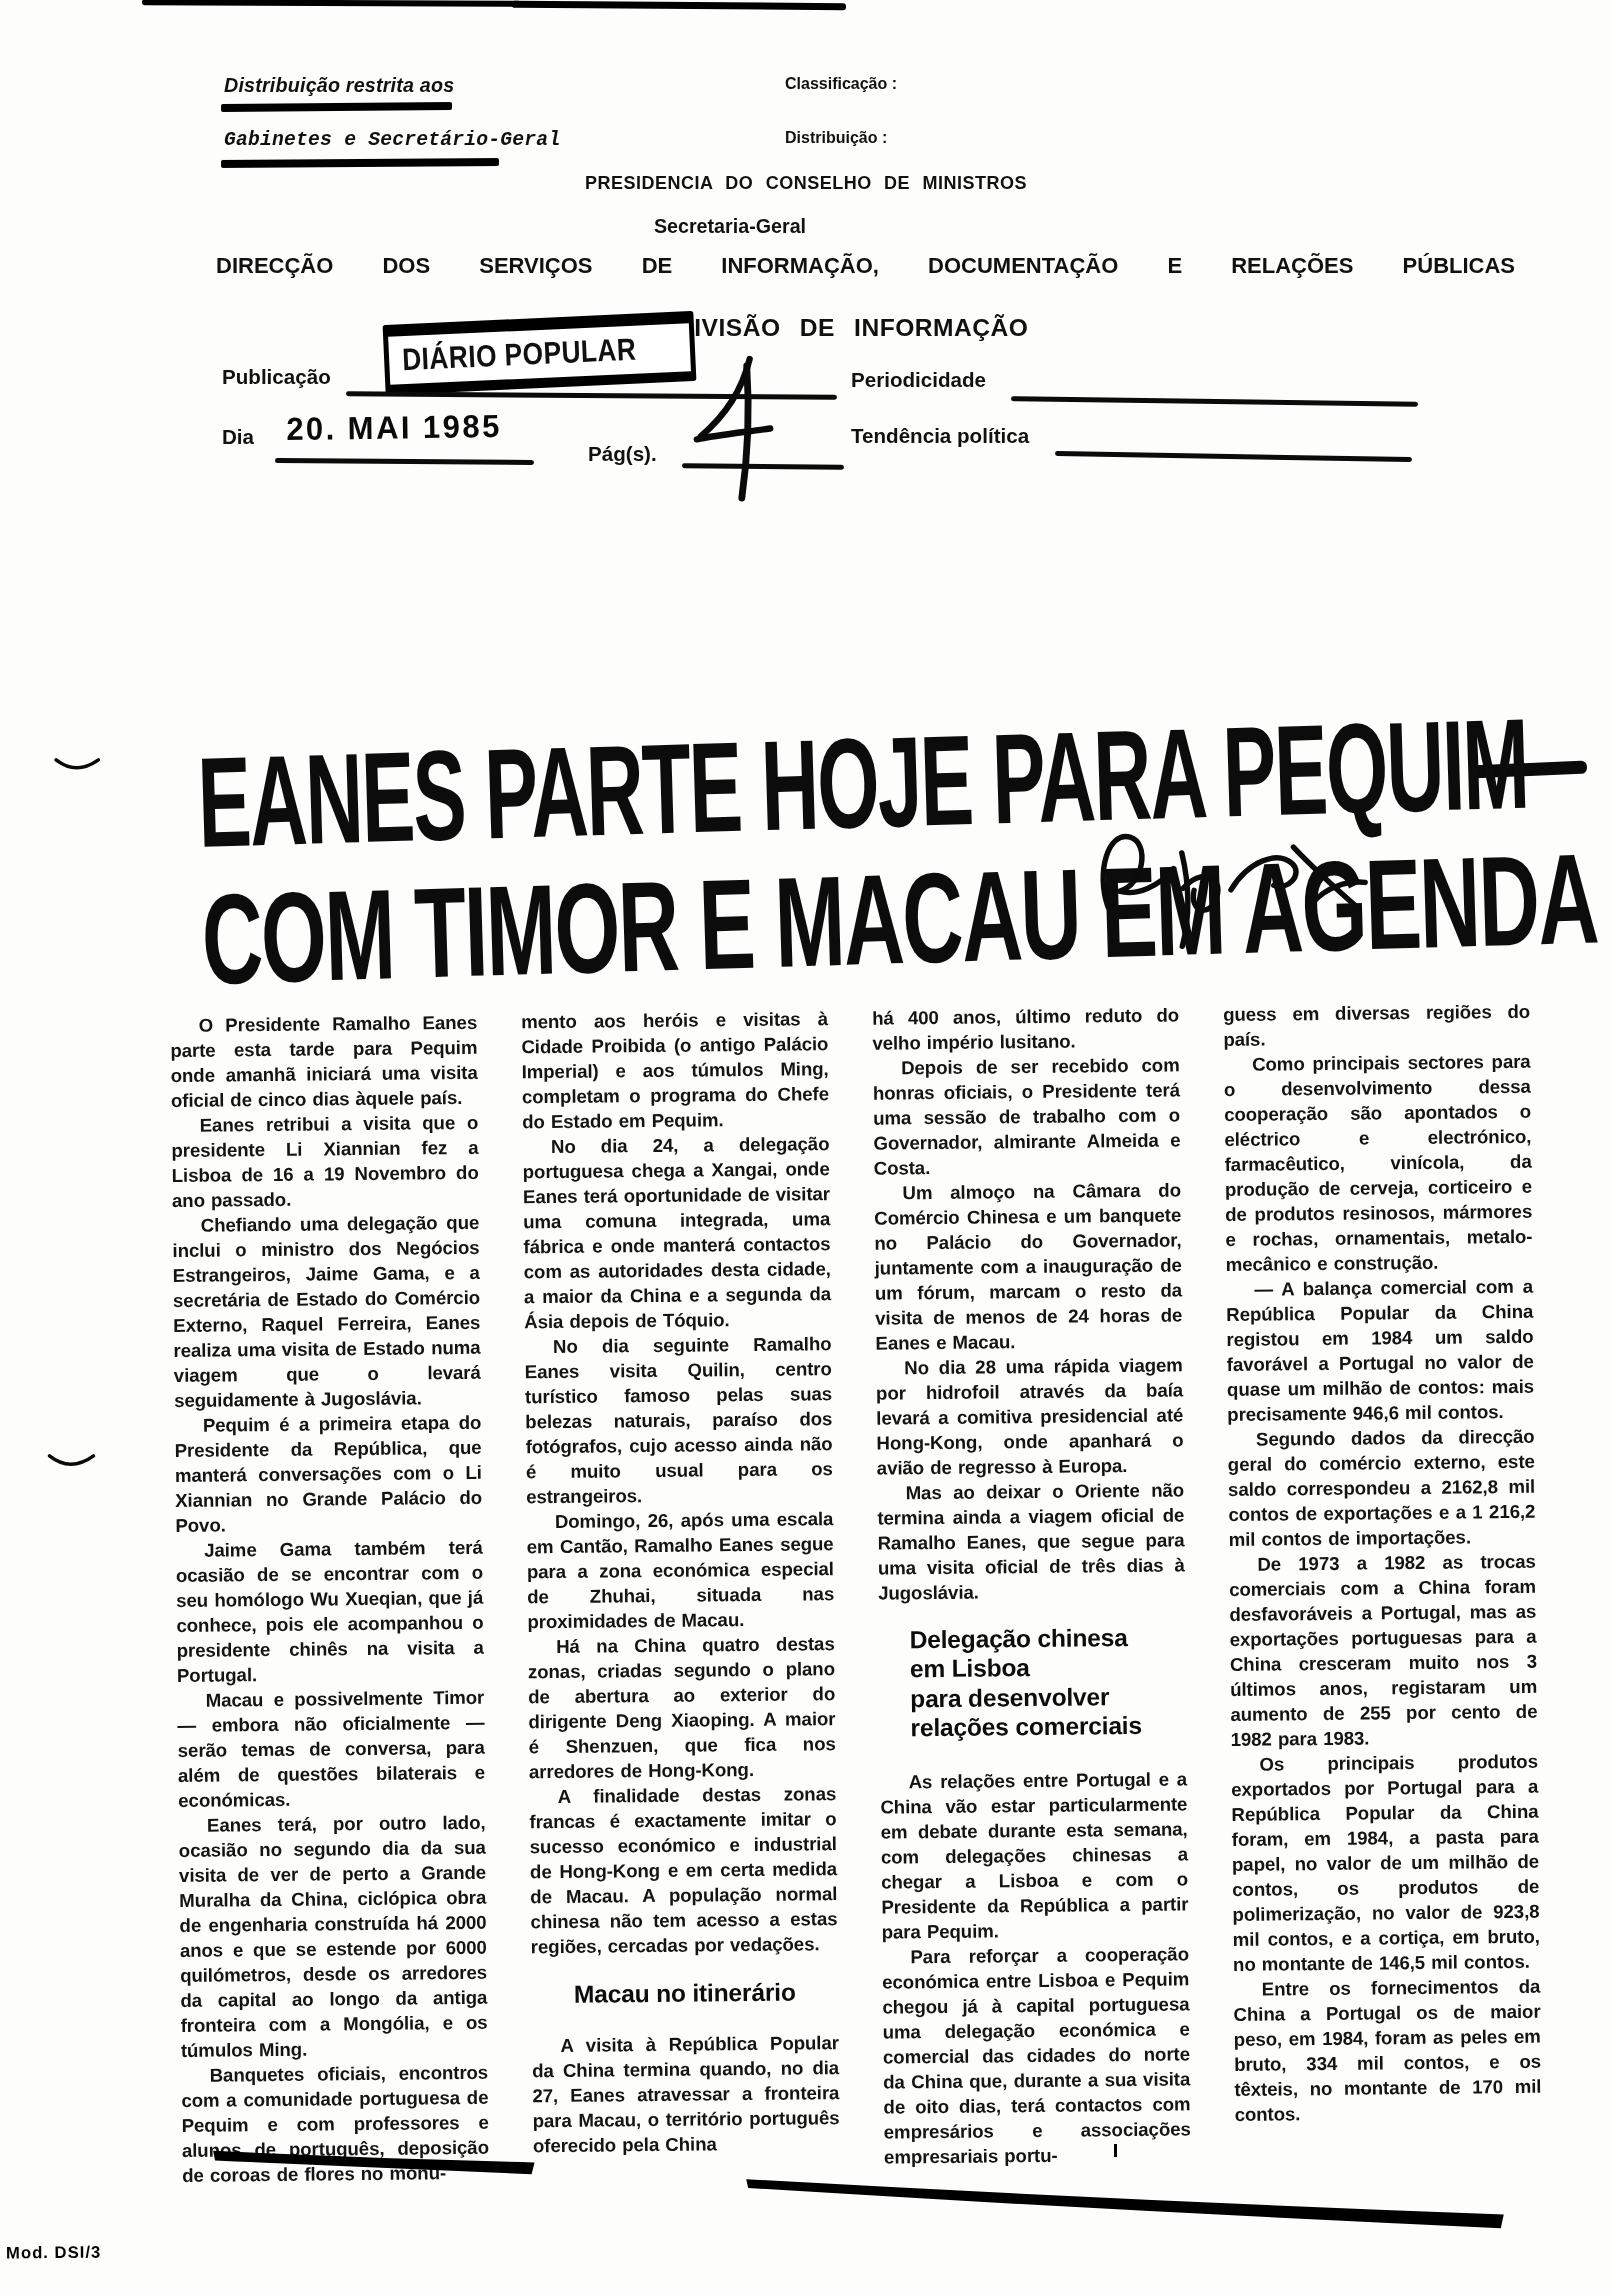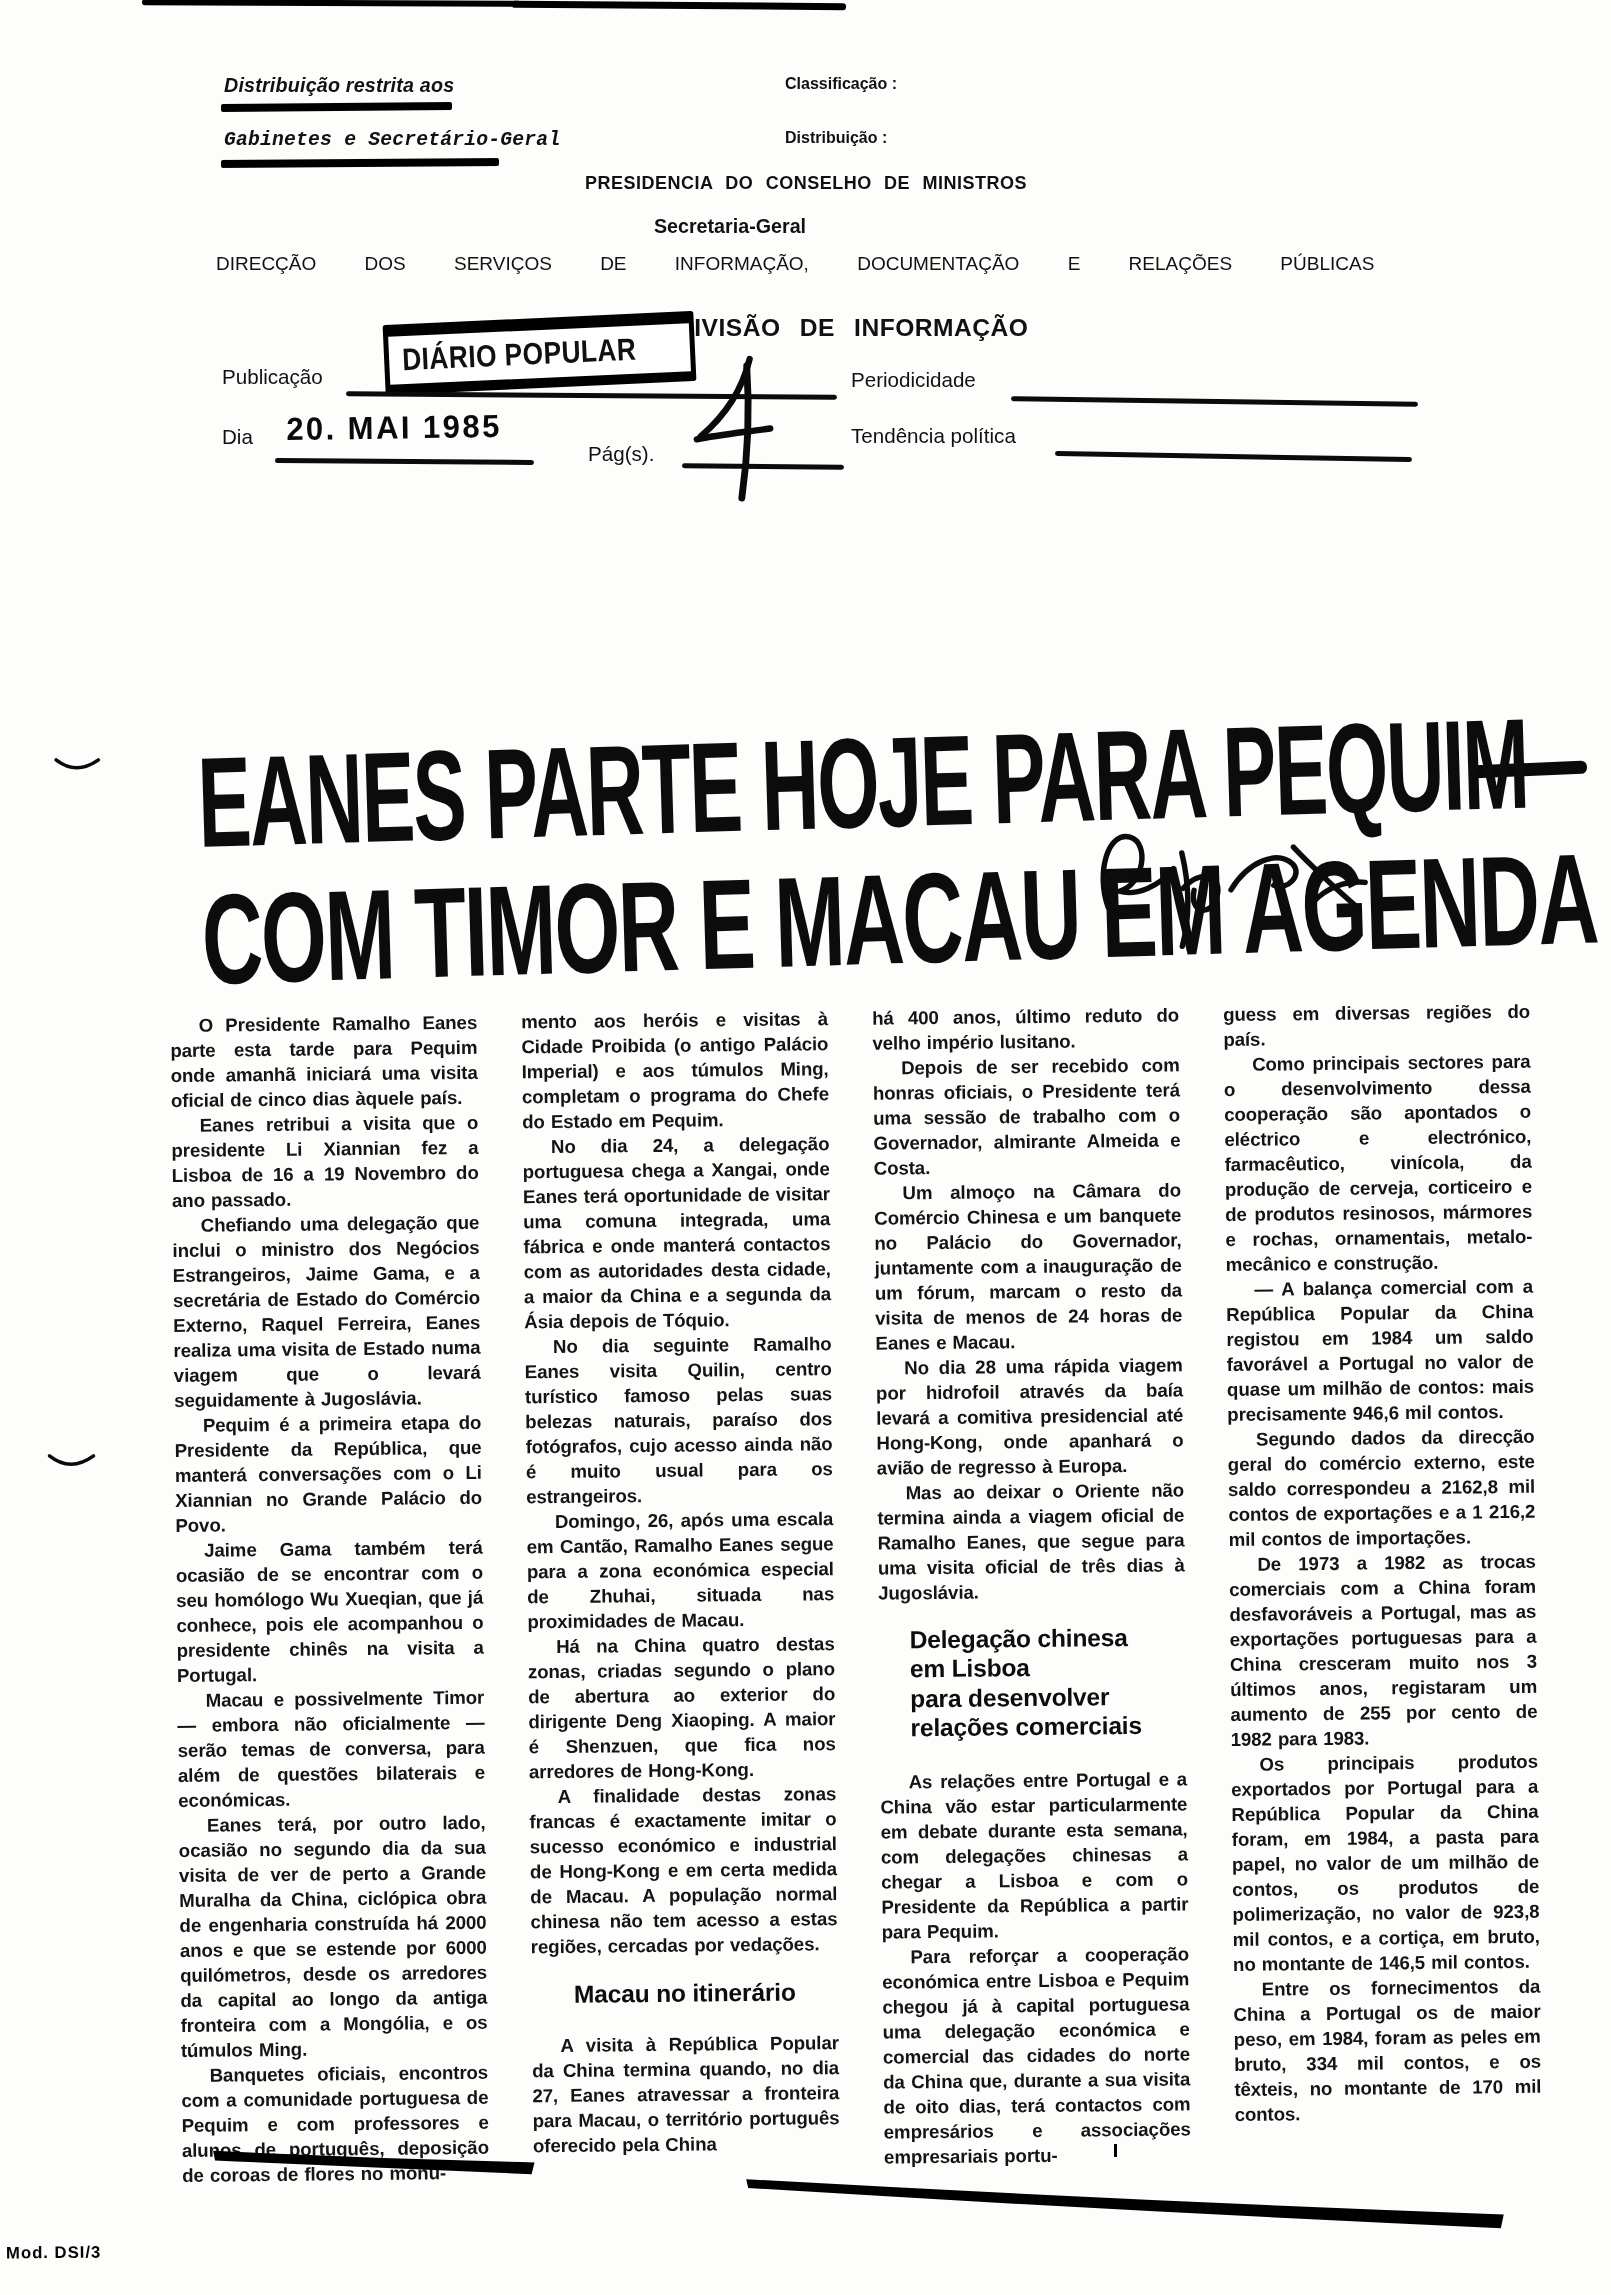--- a/index.html
+++ b/index.html
@@ -13,30 +13,30 @@
   .scanline.b{left:512px;top:1.5px;width:334px;height:7.4px;transform:rotate(.4deg);}
   .hl-dash{position:absolute;left:1470px;top:763px;width:117px;height:12.8px;background:#0a0a0a;border-radius:5.9px;transform:rotate(-2.4deg);}
   .tick{position:absolute;left:1114px;top:2144px;width:3.4px;height:12.8px;background:#000;}
   
   .abs{position:absolute;}
   .restr{font-style:italic;font-weight:700;font-size:19.7px;letter-spacing:0.2px;}
   .smudge{position:absolute;background:#000;height:7.9px;border-radius:2px;filter:blur(0.3px);}
   .hdr-label{font-weight:700;font-size:16px;}
   .org1{left:0;top:173px;width:1612px;text-align:center;font-weight:700;font-size:18px;word-spacing:6.9px;letter-spacing:0.5px;}
   .org2{left:0;top:215px;width:1460px;text-align:center;font-weight:700;font-size:19.7px;}
-  .org3{left:216px;top:253px;font-weight:400;font-size:19px;word-spacing:43px;white-space:nowrap;}
+  .org3{left:216px;top:253px;font-weight:700;font-size:22px;word-spacing:43px;white-space:nowrap;}
   .org4{left:676px;top:314px;font-weight:700;font-size:24.6px;word-spacing:11.8px;letter-spacing:0.5px;}
   
   .stamp{
     left:384px;top:318px;display:inline-block;transform:rotate(-2.6deg);
     border:5.9px solid #000;border-top-width:12.8px;border-bottom-width:10.8px;border-radius:2.9px;
     padding:5.9px 12.8px;background:#fff;
   }
   .stamp span{display:inline-block;font-weight:700;font-size:31px;letter-spacing:0.5px;white-space:nowrap;transform:scaleX(.85);transform-origin:left center;}
-  .form-label{position:absolute;font-weight:400;font-size:20.6px;}
+  .form-label{position:absolute;font-weight:700;font-size:20.6px;}
   .fline{position:absolute;background:#0b0b0b;height:5.4px;border-radius:2.9px;}
   .datestamp{
     position:absolute;left:286px;top:411px;font-weight:700;font-size:32px;letter-spacing:2.5px;
     transform:rotate(-.8deg) scaleX(.97);transform-origin:left top;white-space:nowrap;color:#0a0a0a;
   }
   .hand4{position:absolute;left:687px;top:355px;z-index:5;}
   
   .headline{position:absolute;left:196px;top:738px;transform:rotate(-1.7deg);transform-origin:left top;z-index:2;}
   .hl{font-weight:700;font-size:128px;line-height:129px;letter-spacing:-2.9px;white-space:nowrap;color:#0c0c0c;transform-origin:left top;}
   .hl1{transform:scaleX(.625);}

